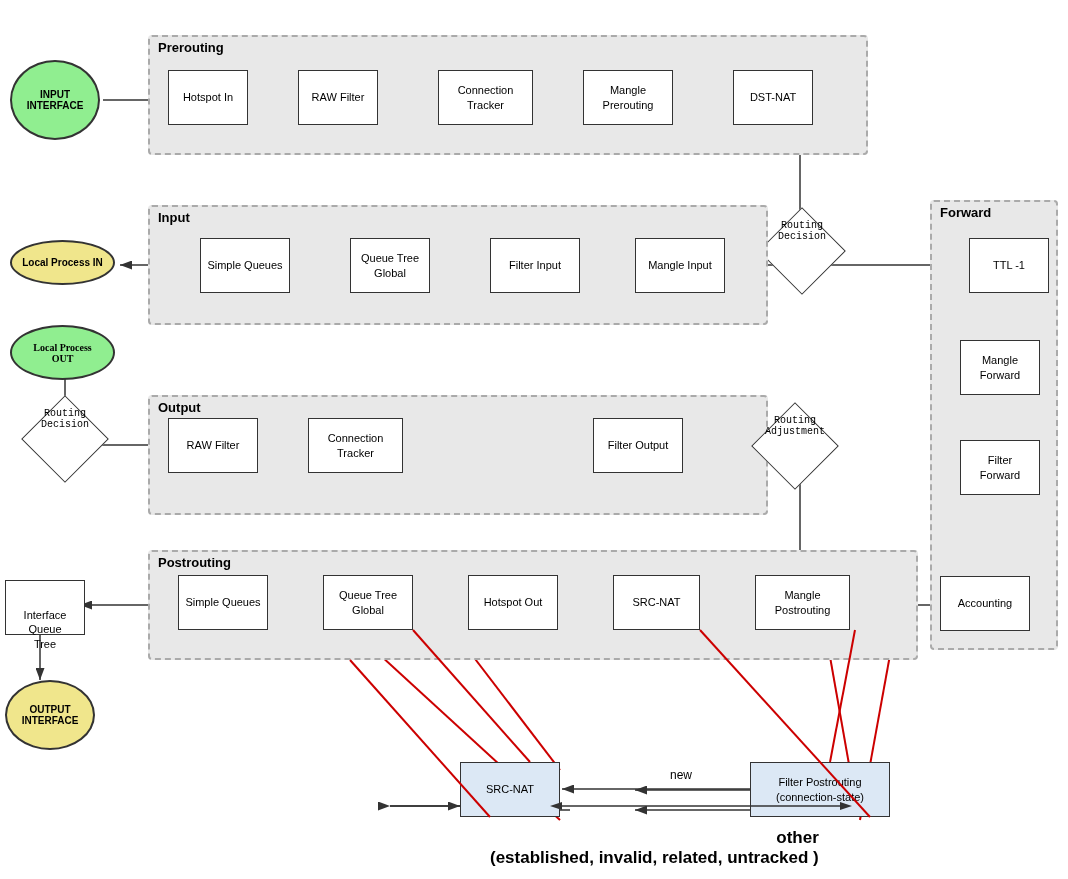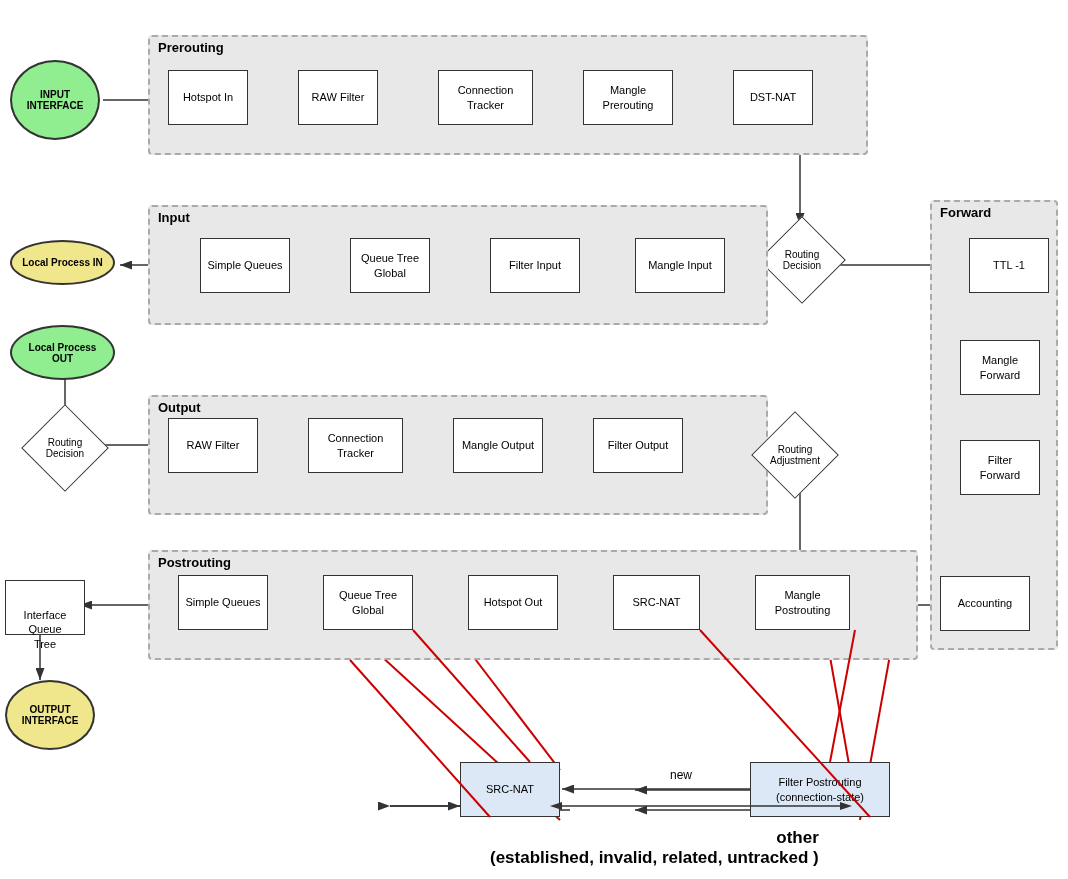--- a/index.html
+++ b/index.html
@@ -55,24 +55,25 @@
       background: #90ee90;
     }
     .oval-yellow {
       background: #f0e68c;
     }
     .diamond {
       position: absolute;
       width: 80px;
       height: 80px;
       display: flex;
-      align-items: center;
+      align-items: flex-start;
       justify-content: center;
       text-align: center;
       font-size: 10px;
+      font-family: Liberation Mono, monospace;
     }
     .diamond::before {
       content: '';
       position: absolute;
       width: 60px;
       height: 60px;
       border: 1.5px solid #333;
       background: #fff;
       transform: rotate(45deg);
     }
@@ -247,21 +248,21 @@
   </div>
 
   <div class="box" style="left:490px; top:238px; width:90px; height:55px;">
     <span>Filter Input</span>
   </div>
 
   <div class="box" style="left:635px; top:238px; width:90px; height:55px;">
     <span>Mangle Input</span>
   </div>
 
-  <div class="oval oval-green" style="left:10px; top:325px; width:105px; height:55px; border-radius:50%;">
+  <div class="oval oval-green" style="left:10px; top:325px; width:105px; height:55px; border-radius:50%;font-family:Liberation Serif, serif;">
     <span style="font-size:10px; font-weight:bold; white-space:pre-line; text-align:center;">Local Process
 OUT</span>
   </div>
 
   <div class="diamond" style="left:25px; top:408px;">
     <div class="diamond-text">
       <span style="white-space:pre-line; font-size:10px;">Routing
 Decision</span>
     </div>
   </div>
@@ -274,23 +275,20 @@
 
   <div class="box" style="left:168px; top:418px; width:90px; height:55px;">
     <span>RAW Filter</span>
   </div>
 
   <div class="box" style="left:308px; top:418px; width:95px; height:55px;">
     <span style="white-space:pre-line;">Connection
 Tracker</span>
   </div>
 
-  <div class="box" style="left:453px; top:418px; width:90px; height:55px;">
-    <span>Mangle Output</span>
-  </div>
 
   <div class="box" style="left:593px; top:418px; width:90px; height:55px;">
     <span>Filter Output</span>
   </div>
 
   <div class="diamond" style="left:755px; top:415px;">
     <div class="diamond-text">
       <span style="white-space:pre-line; font-size:10px;">Routing
 Adjustment</span>
     </div>

